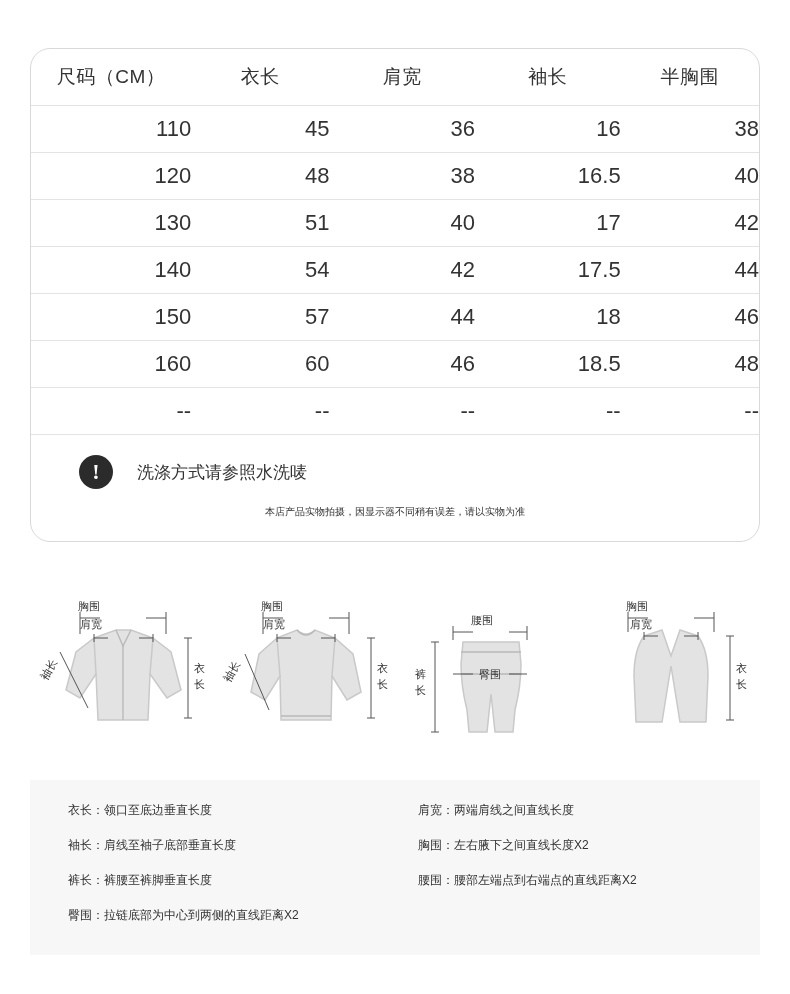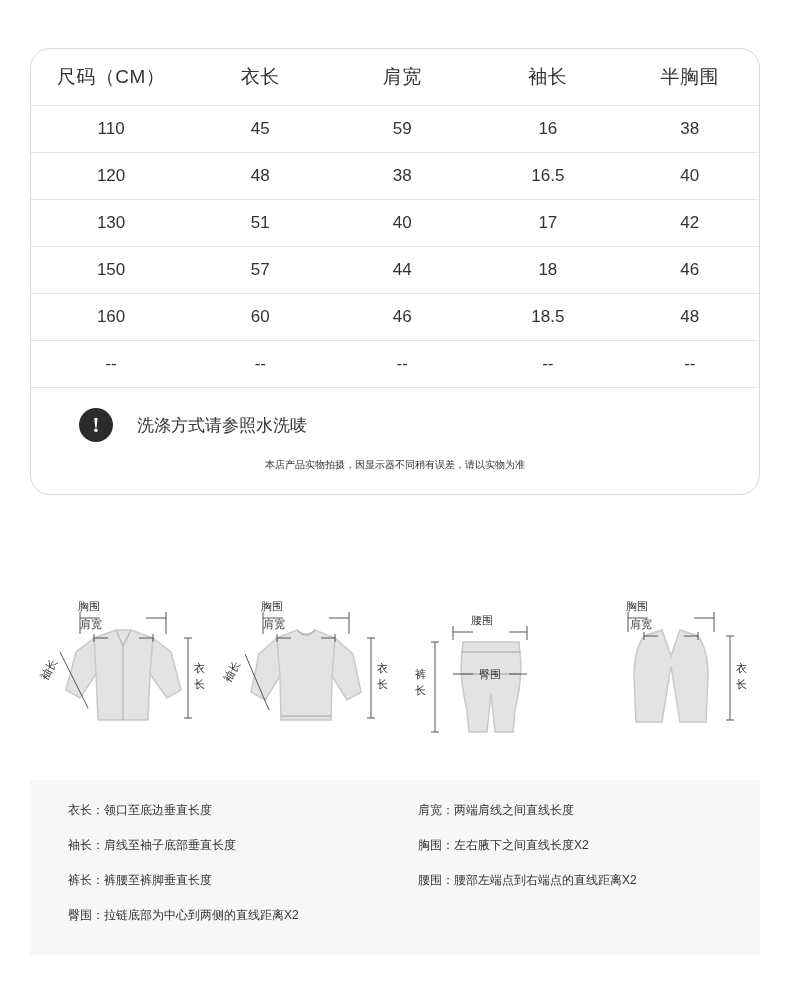--- a/index.html
+++ b/index.html
@@ -45,23 +45,24 @@
     color: #333;
     border-bottom: 1px solid #e3e3e3;
   }
   table.size-table th {
     font-size: 19px;
     height: 56px;
     padding: 0;
     letter-spacing: 0.5px;
   }
   table.size-table td {
-    font-size: 17px;
+    font-size: 22px;
     height: 46px;
     padding: 0;
+    text-align: right;
   }
   table.size-table tr:last-child td {
     border-bottom: 1px solid #e3e3e3;
   }
   .col-0 { width: 22%; }
   .col-1 { width: 19%; }
   .col-2 { width: 20%; }
   .col-3 { width: 20%; }
   .col-4 { width: 19%; }
 
@@ -158,37 +159,44 @@
           <th class="col-1">衣长</th>
           <th class="col-2">肩宽</th>
           <th class="col-3">袖长</th>
           <th class="col-4">半胸围</th>
         </tr>
       </thead>
       <tbody>
         <tr>
           <td>110</td>
           <td>45</td>
-          <td>59</td>
+          <td>36</td>
           <td>16</td>
           <td>38</td>
         </tr>
         <tr>
           <td>120</td>
           <td>48</td>
           <td>38</td>
           <td>16.5</td>
           <td>40</td>
         </tr>
         <tr>
           <td>130</td>
           <td>51</td>
           <td>40</td>
           <td>17</td>
           <td>42</td>
+        </tr>
+        <tr>
+          <td>140</td>
+          <td>54</td>
+          <td>42</td>
+          <td>17.5</td>
+          <td>44</td>
         </tr>
         <tr>
           <td>150</td>
           <td>57</td>
           <td>44</td>
           <td>18</td>
           <td>46</td>
         </tr>
         <tr>
           <td>160</td>

